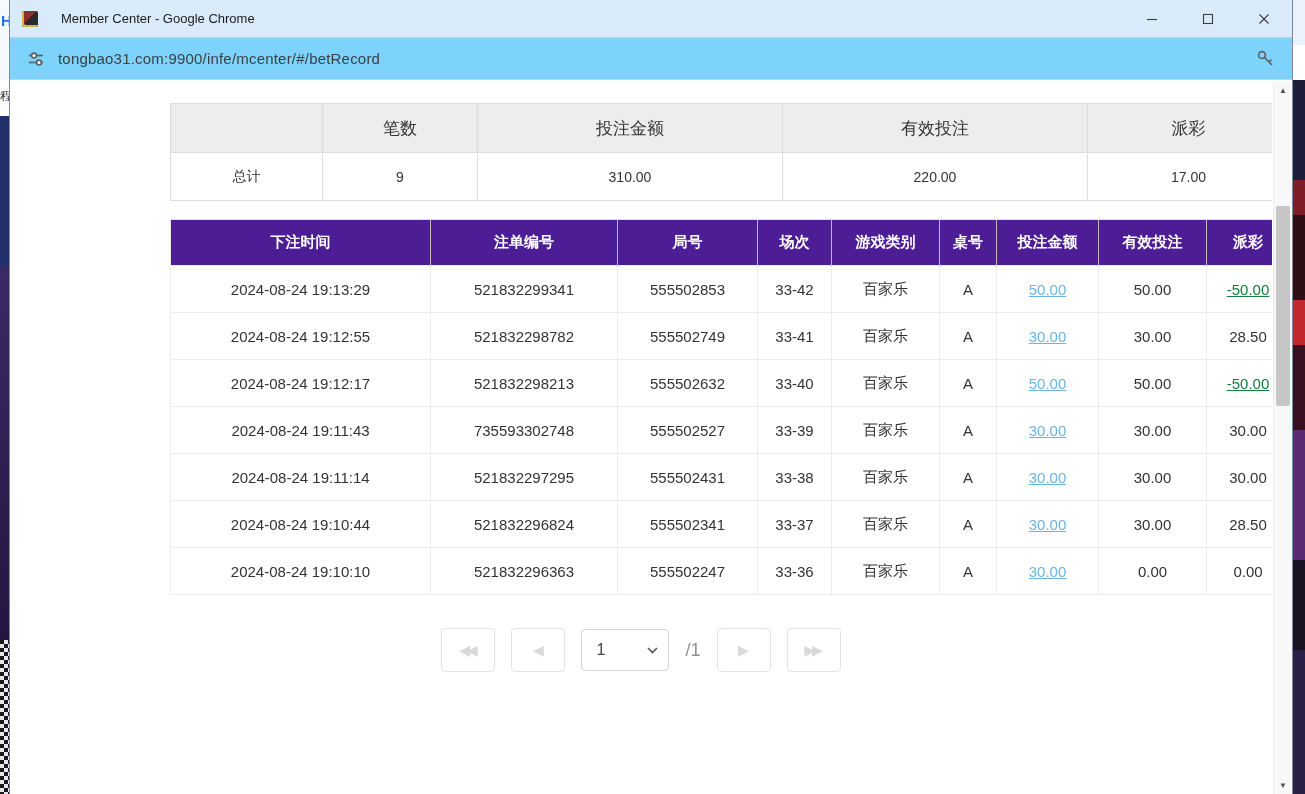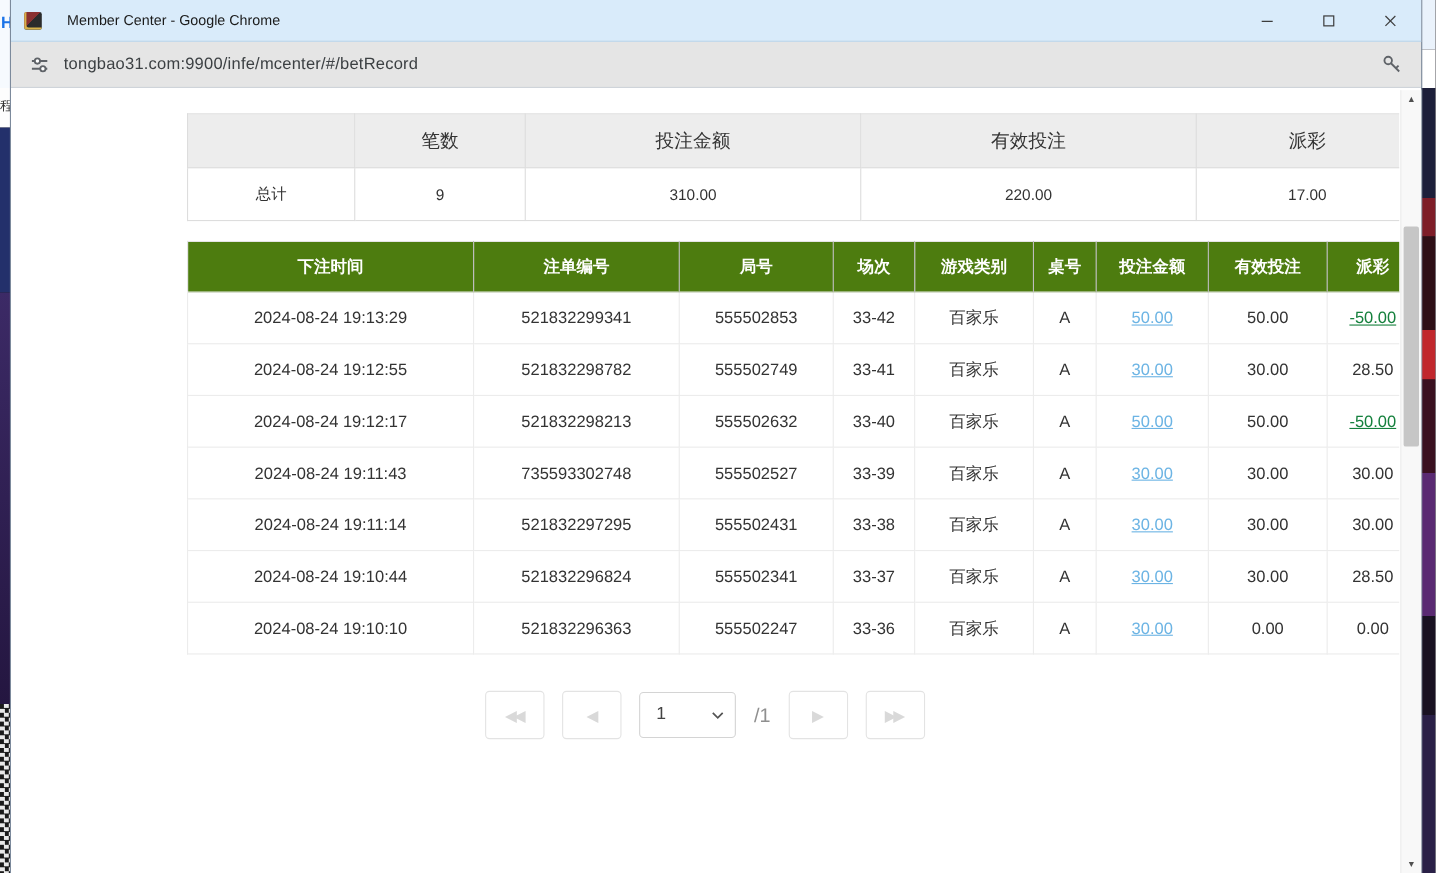--- a/index.html
+++ b/index.html
@@ -39,39 +39,39 @@
               display:flex; align-items:center; padding-left:12px;gap:14px; }
   .favicon { width:16px; height:16px; border-radius:2px; flex:0 0 16px;
              background:linear-gradient(135deg,#8a3030 0 45%, #2b2b2b 45% 100%);
              box-shadow: inset 2px -2px 0 #d8b24a; }
   .win-title { margin-left:9px; font-size:13px; color:#1b1b1b; }
   .win-controls { position:absolute; right:0; top:0; height:38px; display:flex; }
   .win-btn { width:56px; height:38px; background:transparent; border:none; display:flex;
              align-items:center; justify-content:center; cursor:default; }
   .win-btn svg { stroke:#3c3c3c; stroke-width:1.1; fill:none; }
 
-  .addressbar { height:42px; background:#e5e5e5; border-bottom:1px solid #cfd4da;
+  .addressbar { height:42px; background:#7dd3fc; border-bottom:1px solid #cfd4da;
                 display:flex; align-items:center; padding:0 16px; gap:12px; }
   .addr-icon svg { stroke:#5f6368; fill:none; stroke-width:1.7; display:block; }
   .url-text { flex:1; font-size:15px; color:#3c4043; letter-spacing:0.2px; }
 
   
   .content { position:absolute; top:81px; left:0; right:0; bottom:0; background:#fff; }
   .page-area { position:absolute; left:0; top:0; right:20px; bottom:0; overflow:hidden; }
   .tables-wrap { width:942px; margin:22px auto 0 auto; }
 
   table { border-collapse:collapse; table-layout:fixed; width:1119px; }
 
   .summary-table th { background:#ededed; border:1px solid #dddddd; height:49px;
                       font-weight:normal; font-size:17px; color:#333; text-align:center; }
   .summary-table td { background:#fff; border:1px solid #dddddd; height:48px;
                       font-size:14px; color:#333; text-align:center; }
 
   .bet-table { margin-top:18px; border:1px solid #e4e4e4; }
-  .bet-table th { background:#4d7c0f; color:#fff; font-weight:bold; font-size:15px;
+  .bet-table th { background:#4c1d95; color:#fff; font-weight:bold; font-size:15px;
                   height:46px; text-align:center; border-right:1px solid #bdbdbd; }
   .bet-table th:last-child { border-right:none; }
   .bet-table td { height:47px; border:1px solid #ececec; font-size:15px; color:#333;
                   text-align:center; background:#fff; }
   .amount-link { color:#6cb4e4; text-decoration:underline; cursor:pointer; }
   td.negative { color:#15803d;text-decoration:underline; }
 
   
   .pagination { margin-top:33px; display:flex; justify-content:center; align-items:center; gap:16px; }
   .pg-btn { width:54px; height:44px; border:1px solid #e3e3e3; border-radius:4px; background:#fff;

